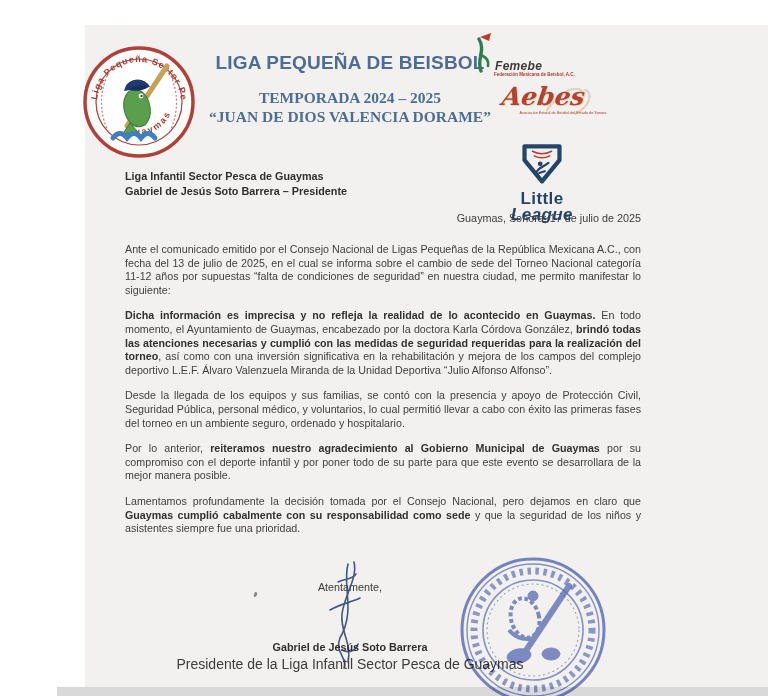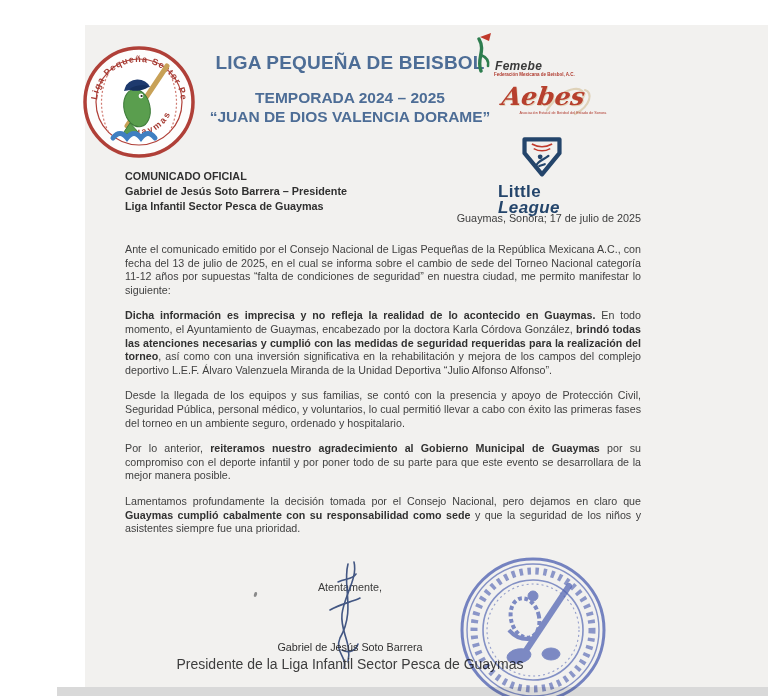--- a/index.html
+++ b/index.html
@@ -4,50 +4,50 @@
 <style>
   html,body{margin:0;padding:0;}
   body{font-family:"Liberation Sans",sans-serif;background:#ffffff;}
   #canvas{position:relative;width:768px;height:696px;background:#ffffff;overflow:hidden;}
   #sheet{position:absolute;left:85px;top:25px;right:0;bottom:9px;background:#f2f1ef;}
   #bottom-strip{position:absolute;left:57px;right:0;bottom:0;height:9px;background:#d9d9d9;}
 
   
   .title-block{position:absolute;left:150px;top:52px;width:400px;text-align:center;color:#4d6d96;}
   .title-line{font-size:19px;font-weight:bold;line-height:22.5px;letter-spacing:.2px;}
-  .season-block{margin-top:13px;}
+  .season-block{margin-top:13px;font-family:Liberation Serif, serif;}
   .season-line{font-size:15.5px;font-weight:bold;line-height:19px;}
 
   
   .badge{position:absolute;left:83px;top:46px;width:112px;height:112px;}
 
   
   .femebe{position:absolute;left:468px;top:31px;width:130px;height:58px;}
   .femebe-row{display:flex;align-items:flex-end;}
   .femebe-name{font-size:12px;font-weight:bold;font-style:italic;color:#3a3a3a;letter-spacing:.3px;margin-left:1px;}
   .femebe-sub{font-size:9px;color:#b03a2e;white-space:nowrap;transform:scale(.5);transform-origin:left top;margin-left:26px;margin-top:-1px;font-weight:bold;}
   .aebes{position:absolute;left:487px;top:84px;width:112px;height:52px;text-align:center;}
   .aebes-name{font-family:"DejaVu Serif",serif;font-style:italic;font-weight:bold;font-size:25px;color:#b7402e;transform:skewX(-8deg);display:inline-block;line-height:26px;text-shadow:1px 1px 0 #e4d6bd;}
   .aebes-sub{font-size:9px;color:#b03a2e;white-space:nowrap;transform:scale(.42);transform-origin:center top;margin-top:1px;}
-  .llblock{position:absolute;left:498px;top:132px;width:88px;text-align:left;}
+  .llblock{position:absolute;left:498px;top:139px;width:88px;text-align:center;}
   .ll-key{display:block;margin:0 auto;}
   .ll-word{font-size:17px;font-weight:800;color:#24456b;line-height:17.5px;letter-spacing:.4px;margin-top:4px;}
 
   
   .comunicado{position:absolute;left:125px;top:169px;font-size:10.8px;font-weight:bold;color:#303030;line-height:15.2px;}
   .dateline{position:absolute;left:125px;top:212px;width:516px;text-align:right;font-size:10.8px;color:#3d3d3d;}
 
   
   .bodytext{position:absolute;left:125px;top:243px;width:516px;font-size:10.7px;line-height:13.6px;color:#414141;}
   .para{margin:0 0 12px 0;text-align:justify;}
   .para .b{font-weight:bold;color:#313131;}
 
   
   .closing{position:absolute;left:125px;top:581px;width:450px;text-align:center;font-size:10.8px;color:#3a3a3a;}
-  .sig-name{position:absolute;left:125px;top:641px;width:450px;text-align:center;font-size:10.8px;font-weight:normal;color:#303030;}
+  .sig-name{position:absolute;left:125px;top:641px;width:450px;text-align:center;font-size:10.8px;font-weight:bold;color:#303030;}
   .sig-role{position:absolute;left:125px;top:656px;width:450px;text-align:center;font-size:14px;color:#3d3d3d;}
   .sig-scribble{position:absolute;left:308px;top:558px;width:86px;height:112px;}
   .stamp{position:absolute;left:455px;top:556px;width:156px;height:150px;mix-blend-mode:multiply;opacity:.85;}
   .ink-mark{position:absolute;left:254px;top:592px;width:3px;height:5px;border-radius:50% 50% 60% 40%;background:#8a8a8a;transform:rotate(12deg);}
 </style>
 </head>
 <body>
 
 <div id="canvas">
   <div id="sheet"></div>
@@ -114,23 +114,22 @@
       <path d="M 13,13 Q 24,19 35,13" fill="none" stroke="#c0392b" stroke-width="1.8"></path>
       <path d="M 15,18 Q 24,23 33,18" fill="none" stroke="#c0392b" stroke-width="1.6"></path>
       <circle cx="22" cy="27" r="2.6" fill="#24456b"></circle>
       <path d="M 18,36 C 20,31 26,30 31,26 M 21,37 l 6,-2" fill="none" stroke="#24456b" stroke-width="2.4" stroke-linecap="round"></path>
     </svg>
     <div class="ll-word" style="margin-top:6px;line-height:15px;">Little</div>
     <div class="ll-word" style="margin-top:0;font-style:italic;">League</div>
   </div>
 
   <div class="comunicado">
-    <div>COMUNICADO OFICIAL</div>
+    <div>Liga Infantil Sector Pesca de Guaymas</div>
     <div>Gabriel de Jesús Soto Barrera – Presidente</div>
-    <div>Liga Infantil Sector Pesca de Guaymas</div>
   </div>
 
   <div class="dateline">Guaymas, Sonora; 17 de julio de 2025</div>
 
   <div class="bodytext">
       <p class="para"><span>Ante el comunicado emitido por el Consejo Nacional de Ligas Pequeñas de la República Mexicana A.C., con fecha del 13 de julio de 2025, en el cual se informa sobre el cambio de sede del Torneo Nacional categoría 11-12 años por supuestas “falta de condiciones de seguridad” en nuestra ciudad, me permito manifestar lo siguiente:</span></p>
       <p class="para"><span class="b">Dicha información es imprecisa y no refleja la realidad de lo acontecido en Guaymas.</span><span> En todo momento, el Ayuntamiento de Guaymas, encabezado por la doctora Karla Córdova González, </span><span class="b">brindó todas las atenciones necesarias y cumplió con las medidas de seguridad requeridas para la realización del torneo</span><span>, así como con una inversión significativa en la rehabilitación y mejora de los campos del complejo deportivo L.E.F. Álvaro Valenzuela Miranda de la Unidad Deportiva “Julio Alfonso Alfonso”.</span></p>
       <p class="para"><span>Desde la llegada de los equipos y sus familias, se contó con la presencia y apoyo de Protección Civil, Seguridad Pública, personal médico, y voluntarios, lo cual permitió llevar a cabo con éxito las primeras fases del torneo en un ambiente seguro, ordenado y hospitalario.</span></p>
       <p class="para"><span>Por lo anterior, </span><span class="b">reiteramos nuestro agradecimiento al Gobierno Municipal de Guaymas</span><span> por su compromiso con el deporte infantil y por poner todo de su parte para que este evento se desarrollara de la mejor manera posible.</span></p>
       <p class="para"><span>Lamentamos profundamente la decisión tomada por el Consejo Nacional, pero dejamos en claro que </span><span class="b">Guaymas cumplió cabalmente con su responsabilidad como sede</span><span> y que la seguridad de los niños y asistentes siempre fue una prioridad.</span></p>

